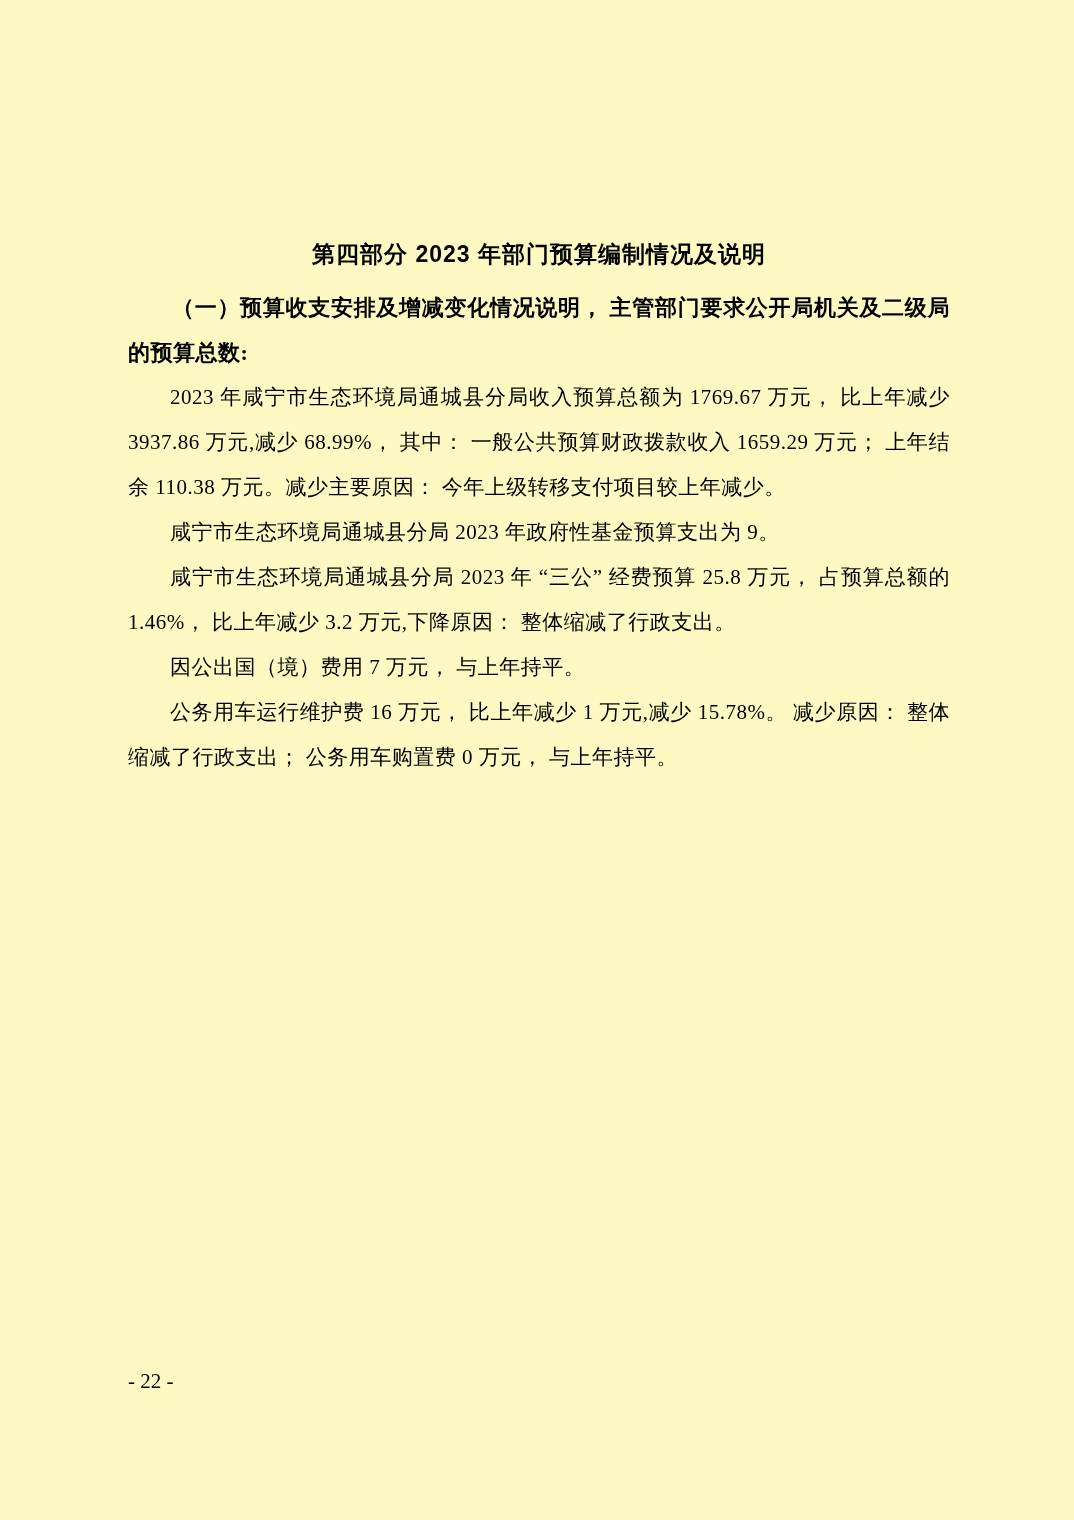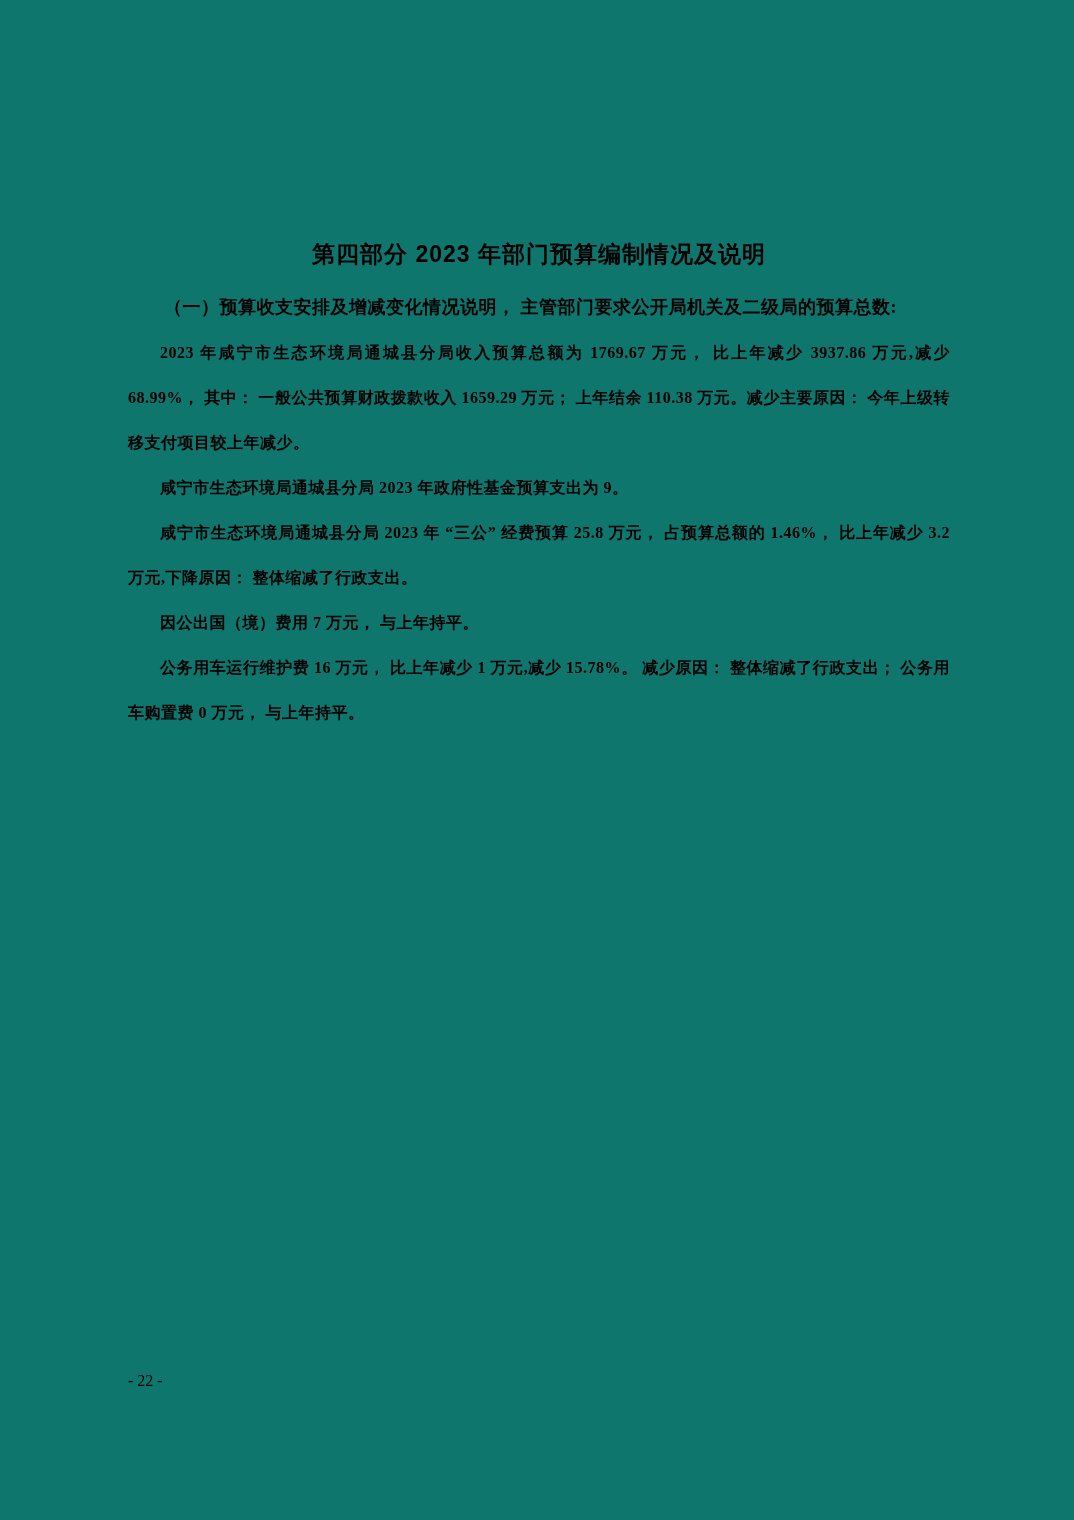--- a/index.html
+++ b/index.html
@@ -9,58 +9,57 @@
     background: #ffffff;
     position: relative;
     font-family: "Liberation Serif", "DejaVu Serif", serif;
     color: #000000;
   }
   .page {
     position: absolute;
     left: 0; top: 0;
     width: 1074px;
     height: 1520px;
-    background: #0f766e;
+    background: #fef9c3;
     overflow: hidden;
   }
   .content {
     position: absolute;
     left: 128px;
     top: 232px;
     width: 822px;
   }
   .doc-title {
     font-size: 23px;
     font-weight: bold;
     text-align: center;
     line-height: 45px;
     font-family: "Liberation Sans", "DejaVu Sans", sans-serif;
     letter-spacing: 1px;
   }
   .block {
-    font-size: 16px;
+    font-size: 21px;
     line-height: 45px;
     text-align: justify;
     text-indent: 2em;
     letter-spacing: 0.5px;
-    font-weight: bold;
   }
   .block.heading {
     font-weight: bold;
-    font-size: 18px;
+    font-size: 22px;
     font-family: Liberation Serif, serif;
   }
   .first-heading {
     margin-top: 8px;
   }
   .pagenum {
     position: absolute;
     left: 128px;
     top: 1366px;
-    font-size: 16px;
+    font-size: 21px;
     line-height: 30px;
   }
 </style>
 </head>
 <body>
 
 <div class="page">
   <div class="content">
 
     <div class="doc-title"><span>第四部分 2023 年部门预算编制情况及说明</span></div>

